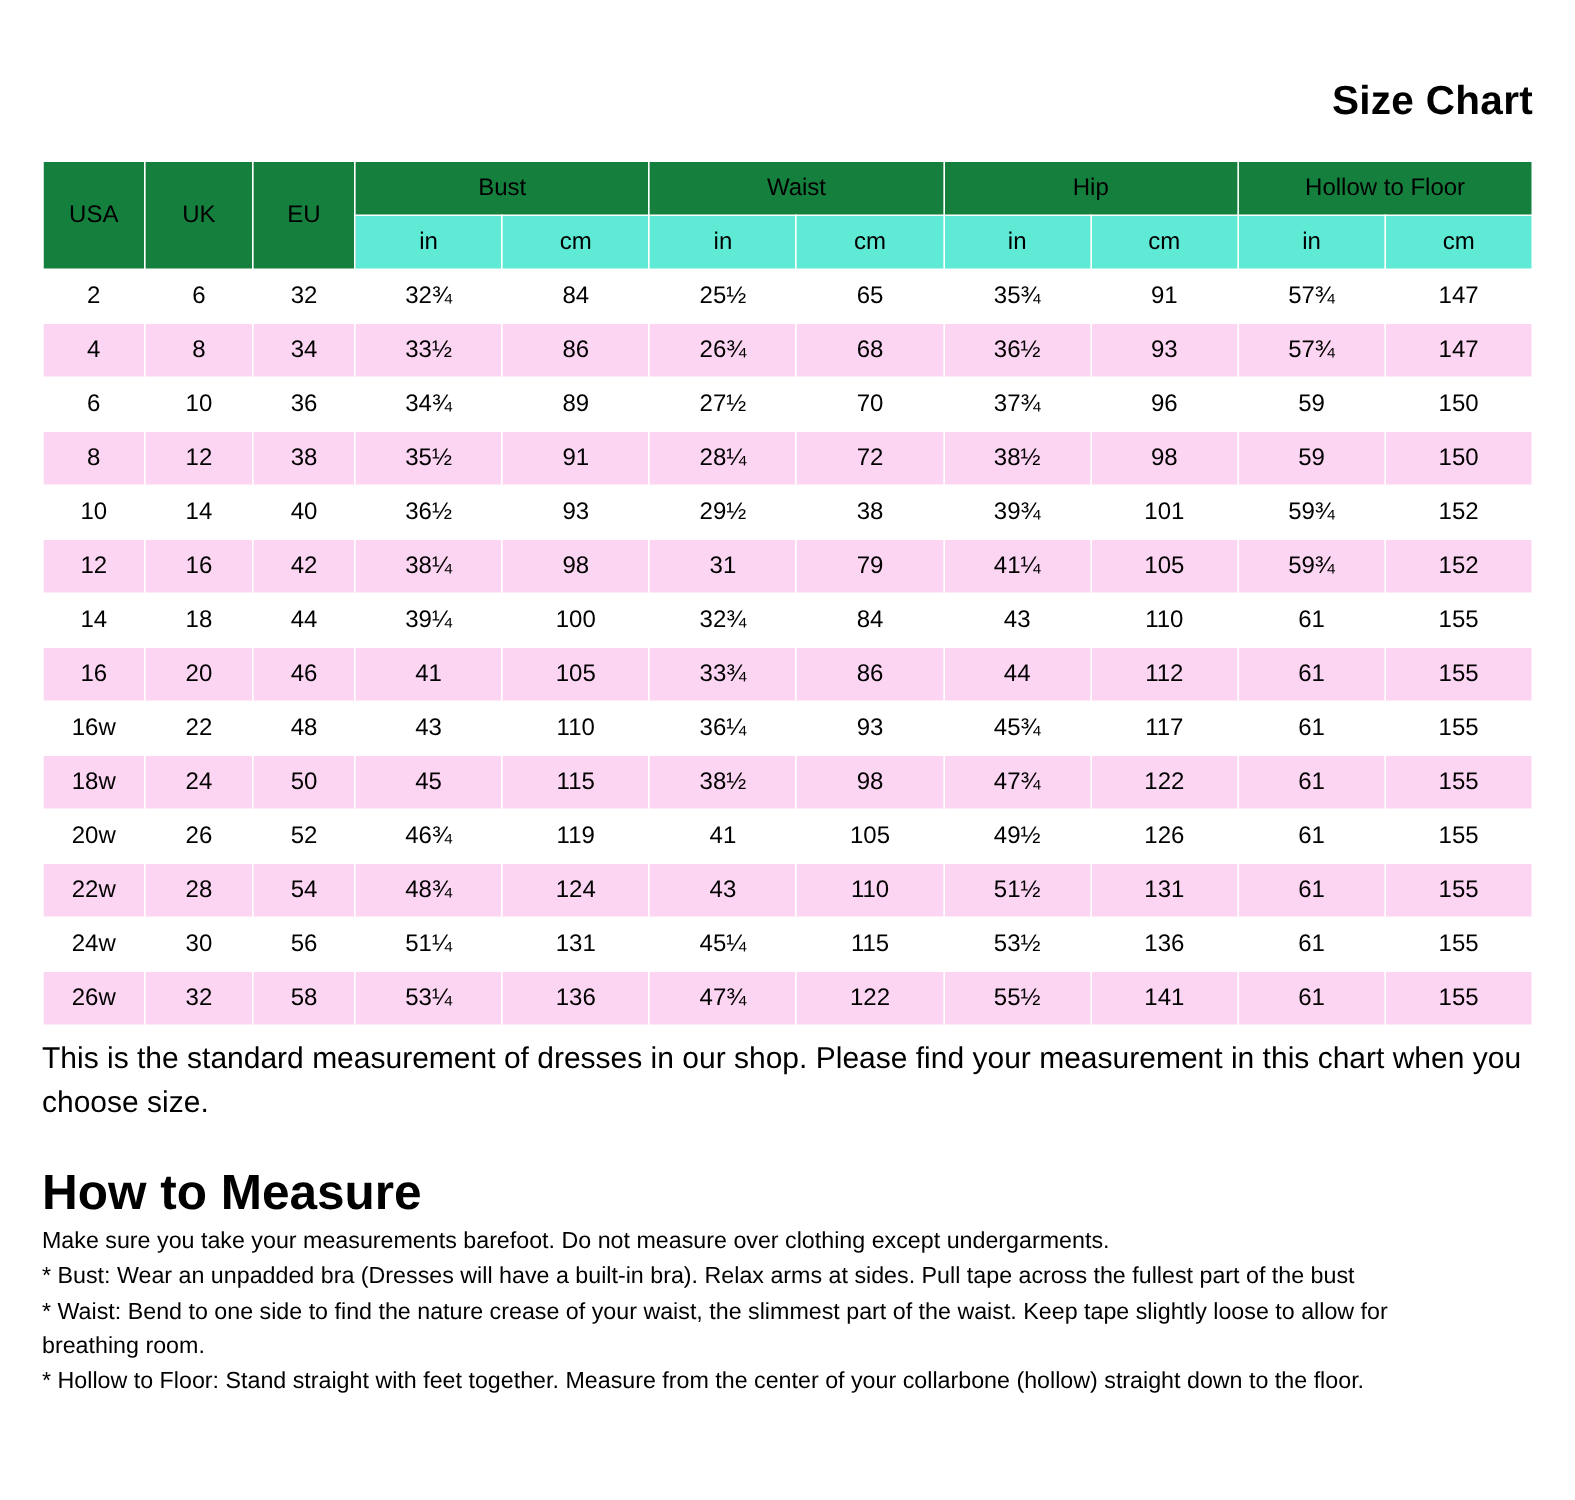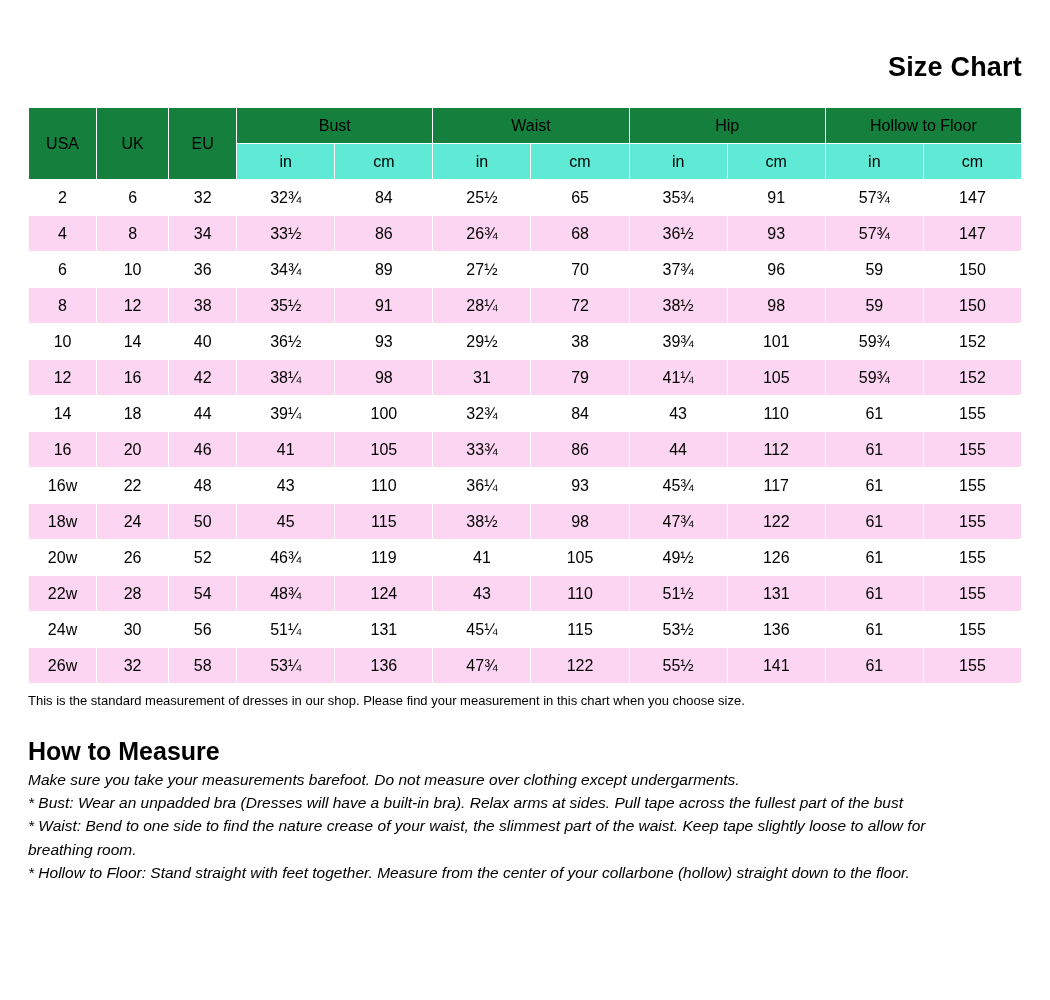--- a/index.html
+++ b/index.html
@@ -55,33 +55,32 @@
     font-size: 15px;
   }
   .row-light td {
     background: #ffffff;
   }
   .row-dark td {
     background: #fcd5f2;
   }
   .note {
     margin-top: 8px;
-    font-size: 13px;
+    font-size: 20px;
     line-height: 1.45;
   }
   .how-title {
-    font-size: 25px;
+    font-size: 33px;
     font-weight: bold;
     margin-top: 26px;
     margin-bottom: 2px;
   }
   .how-line {
     font-size: 15.5px;
     line-height: 1.5;
-    font-style: italic;
   }
   col.c-usa { width: 68px; }
   col.c-uk  { width: 72px; }
   col.c-eu  { width: 68px; }
   col.c-m   { width: 98px; }
 </style>
 </head>
 <body>
 
 <div class="page">

